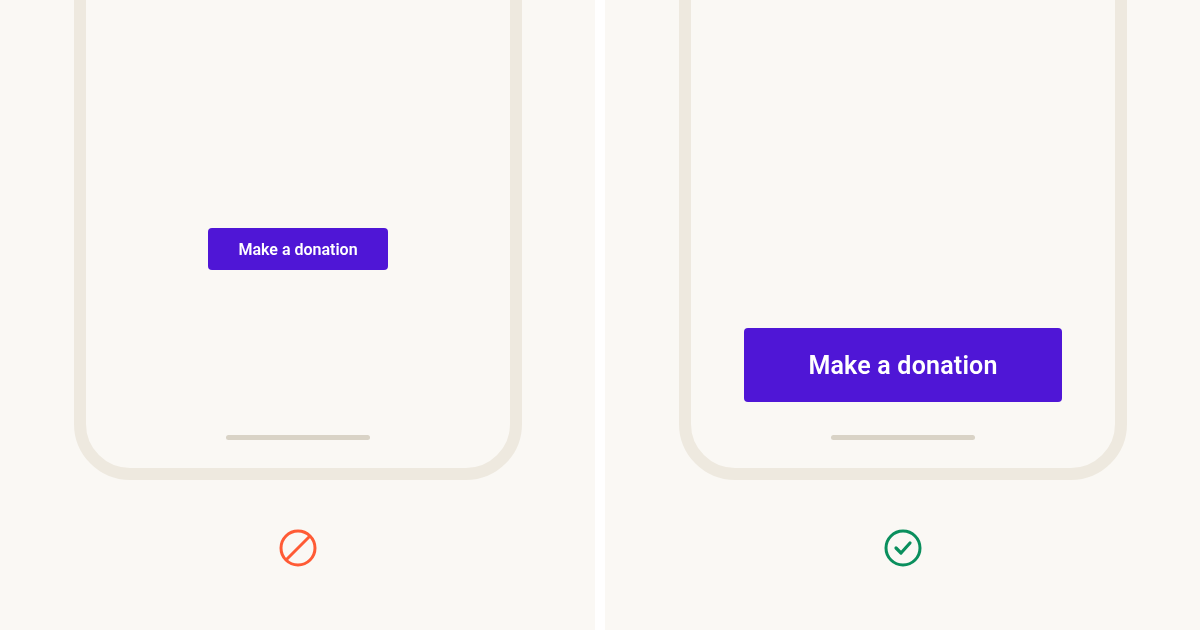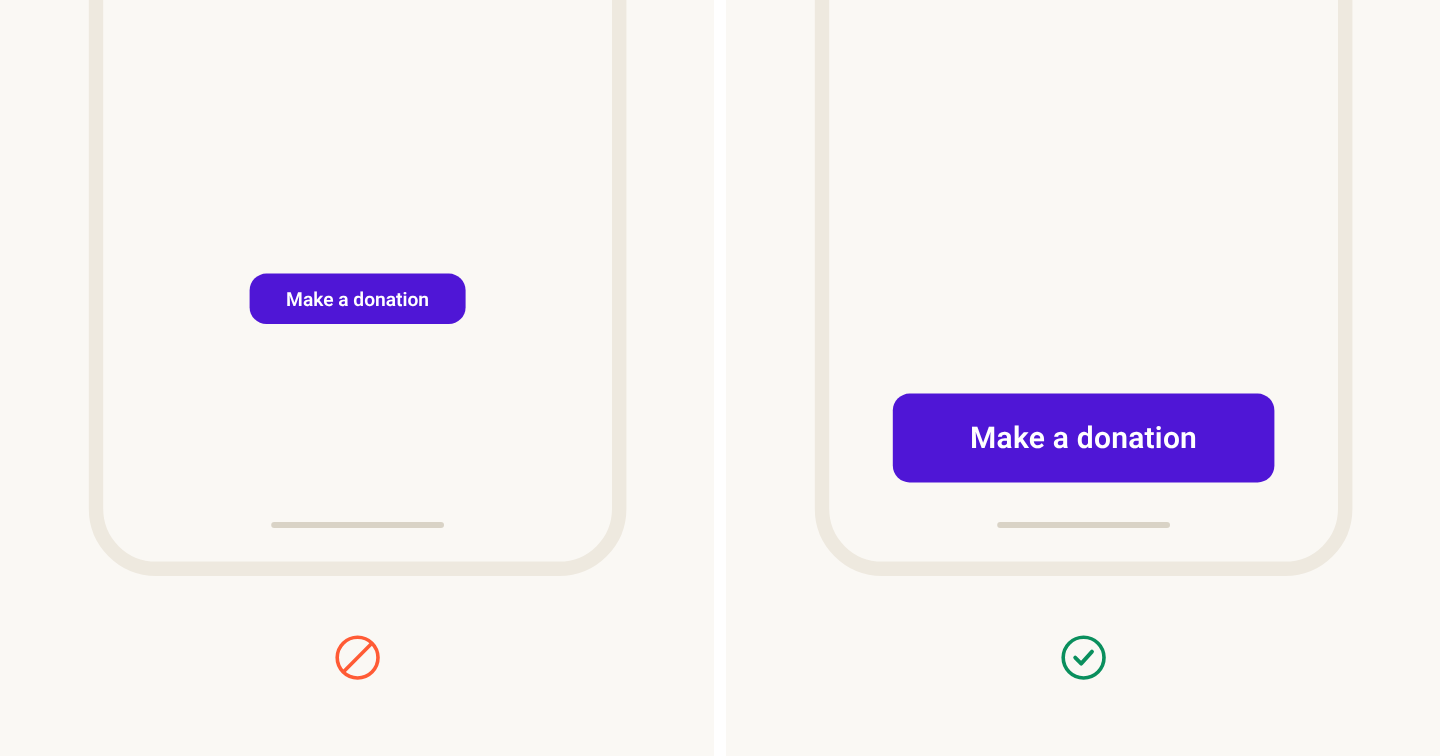--- a/index.html
+++ b/index.html
@@ -40,21 +40,21 @@
     border-radius: 3px;
     background: #d9d3c6;
   }
   .btn {
     position: absolute;
     display: flex;
     align-items: center;
     justify-content: center;
     background: #4f16d6;
     color: #ffffff;
-    border-radius: 14px;
+    border-radius: 4px;
     font-weight: 600;
     white-space: nowrap;
   }
   .btn-small {
     left: 50%;
     top: 416px;
     transform: translateX(-50%);
     width: 180px;
     height: 42px;
     font-size: 16px;

